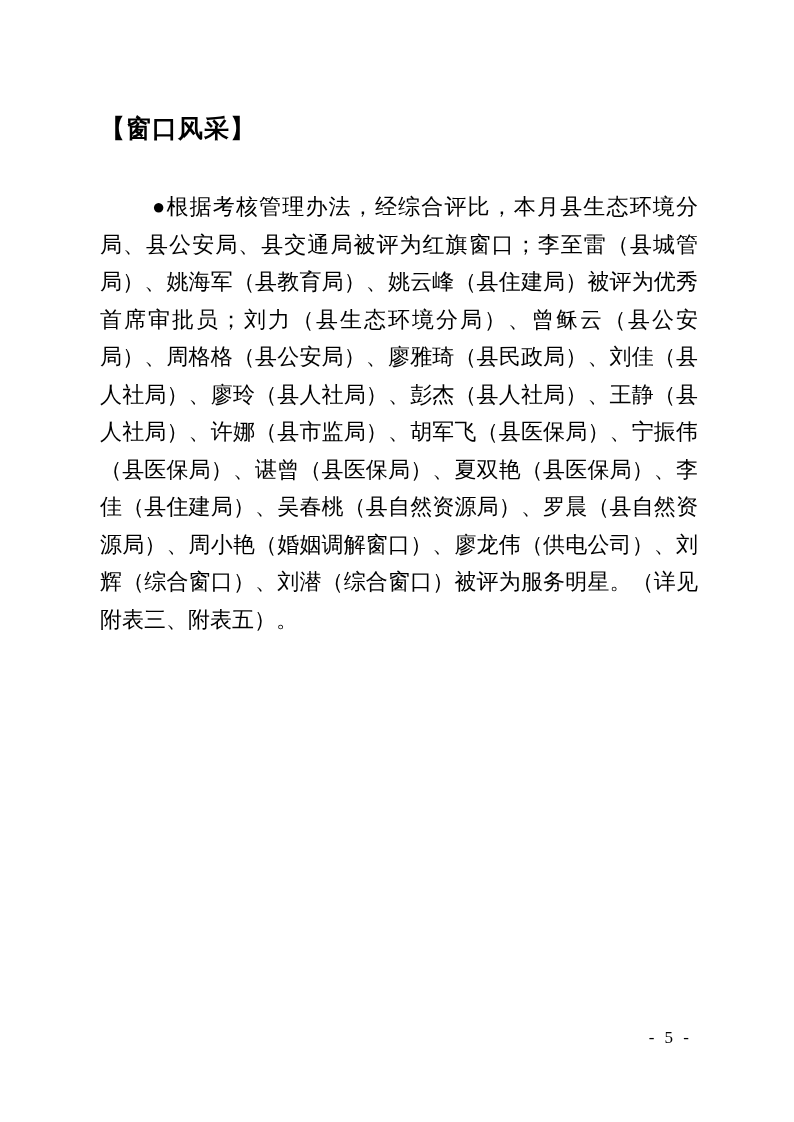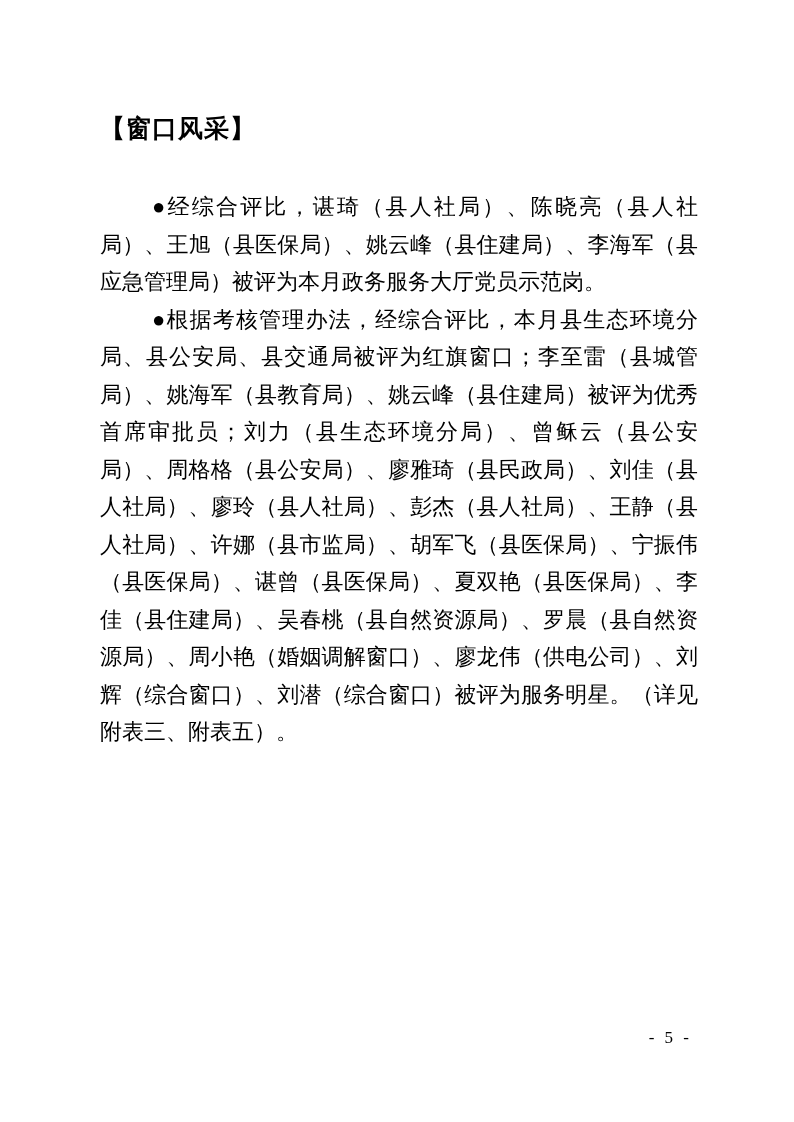--- a/index.html
+++ b/index.html
@@ -54,18 +54,17 @@
       color: #000000;
     }
   </style>
 </head>
 <body>
 
 <div class="page">
   <h1 class="heading">【窗口风采】</h1>
 
   <div class="body-text">
-    <p class="para">●经综合评比，谌琦（县人社局）、陈晓亮（县人社局）、王旭（县医保局）、姚云峰（县住建局）、李海军（县应急管理局）被评为本月政务服务大厅党员示范岗。</p>
     <p class="para">●根据考核管理办法，经综合评比，本月县生态环境分局、县公安局、县交通局被评为红旗窗口；李至雷（县城管局）、姚海军（县教育局）、姚云峰（县住建局）被评为优秀首席审批员；刘力（县生态环境分局）、曾稣云（县公安局）、周格格（县公安局）、廖雅琦（县民政局）、刘佳（县人社局）、廖玲（县人社局）、彭杰（县人社局）、王静（县人社局）、许娜（县市监局）、胡军飞（县医保局）、宁振伟（县医保局）、谌曾（县医保局）、夏双艳（县医保局）、李佳（县住建局）、吴春桃（县自然资源局）、罗晨（县自然资源局）、周小艳（婚姻调解窗口）、廖龙伟（供电公司）、刘辉（综合窗口）、刘潜（综合窗口）被评为服务明星。（详见附表三、附表五）。</p>
   </div>
 
   <div class="footer">- 5 -</div>
 </div>
 
 </body></html>

